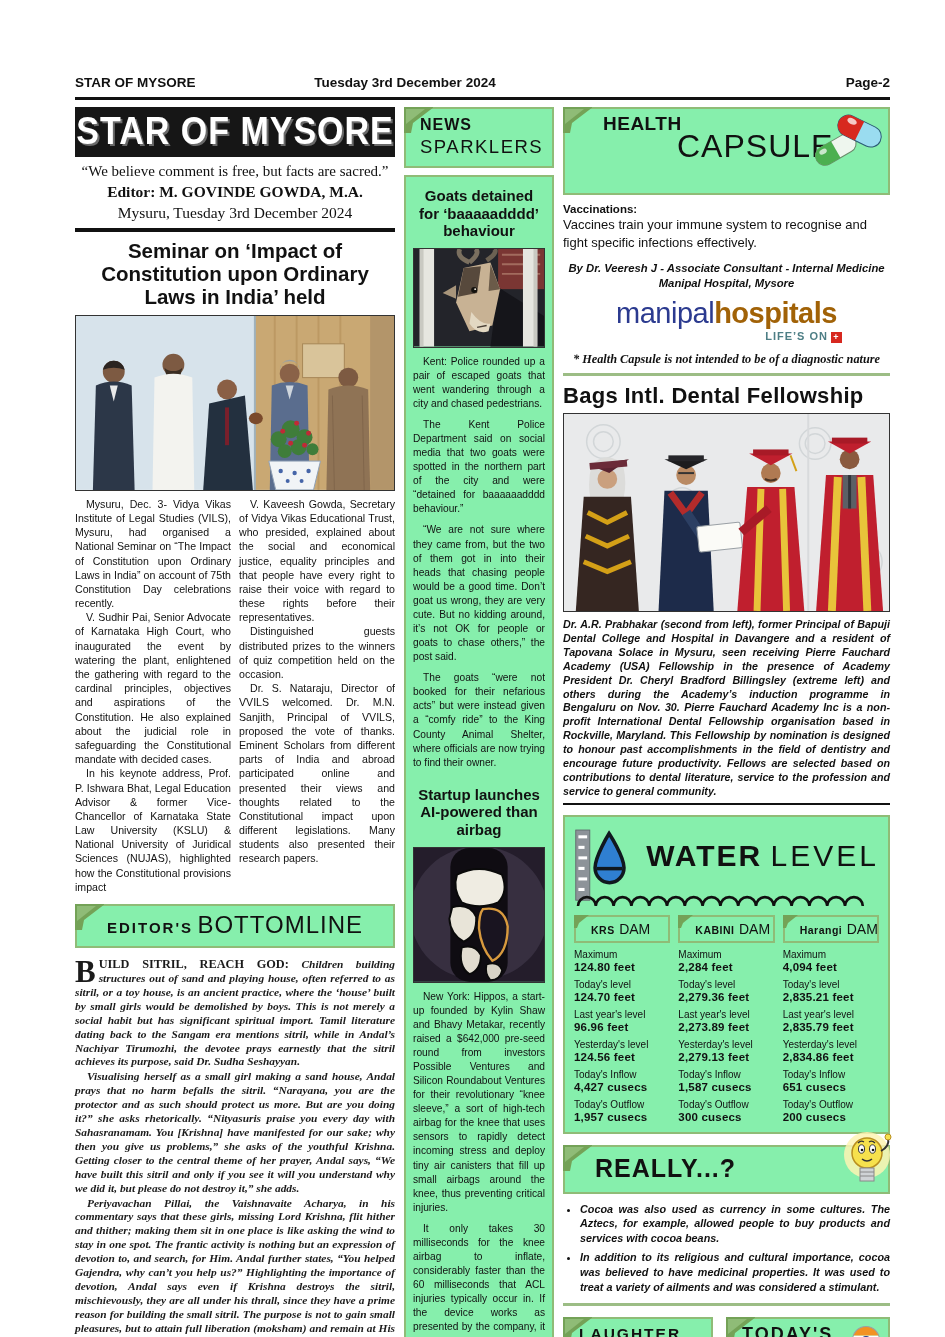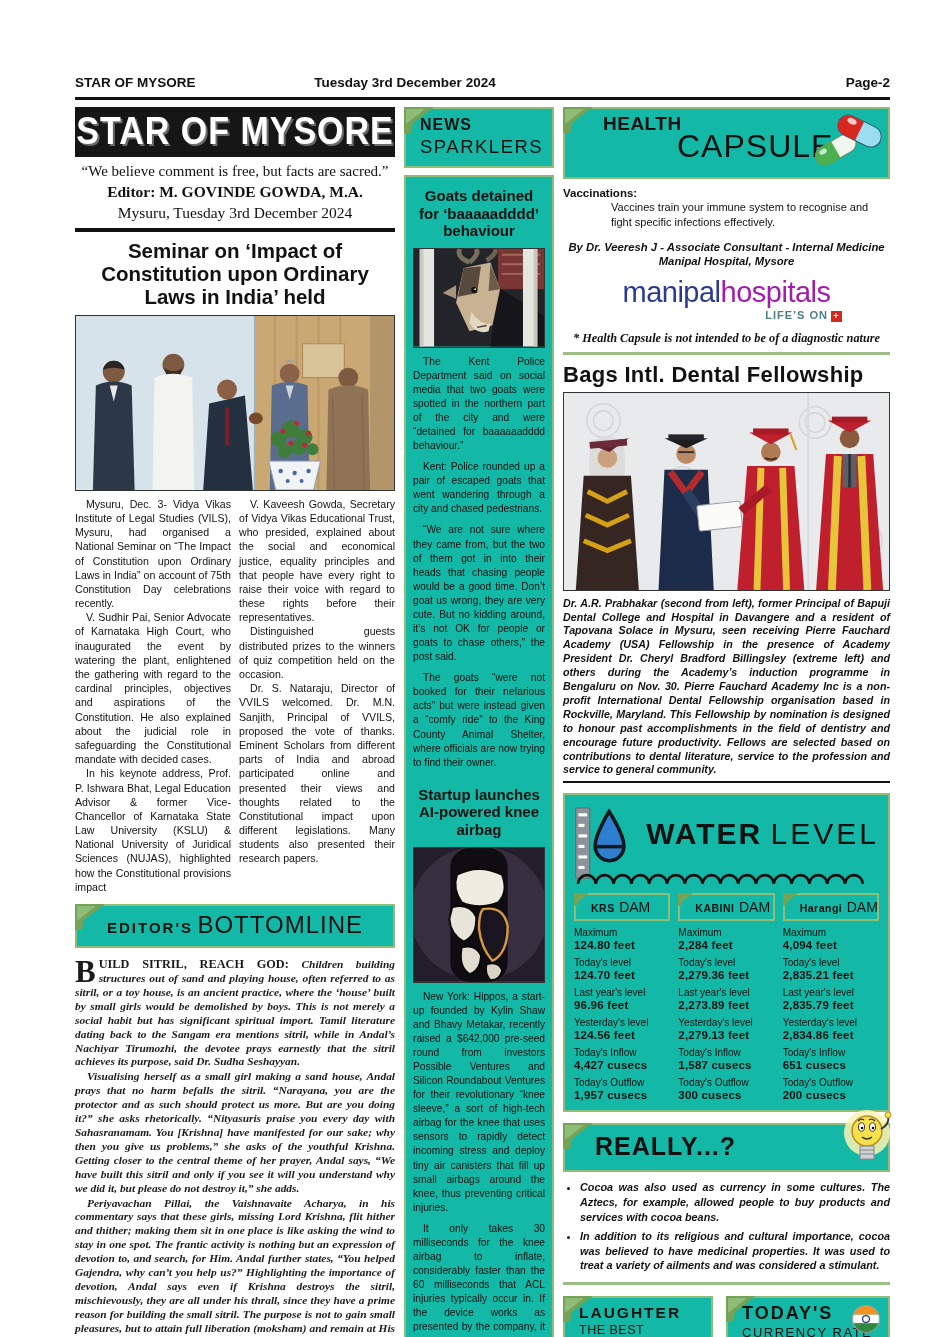--- a/index.html
+++ b/index.html
@@ -28,21 +28,21 @@
   .seminar-headline{font-size:20.5px;font-weight:bold;text-align:center;line-height:1.12;margin:8px 0 6px;}
   .photo-frame{border:1px solid #333;line-height:0;}
   .photo-frame svg{display:block;width:100%;height:auto;}
 
   .seminar-body{display:flex;gap:8px;margin-top:6px;text-align:justify;font-size:10.6px;line-height:1.34;}
   .seminar-coltext{width:156px;}
   .seminar-coltext p{margin:0;text-indent:11px;}
   .seminar-coltext p.no-indent{text-indent:0;}
 
   
-  .gbox{border:2.5px solid #8fbc77;position:relative;background:#14b8a6;}
+  .gbox{border:2.5px solid #8fbc77;position:relative;background:#86efac;}
   .corner-flag{position:absolute;left:-3px;top:-3px;}
 
   .bl-header{margin-top:10px;padding:5px 8px 7px 30px;}
   .bl-kicker{font-weight:bold;font-size:15px;letter-spacing:2px;}
   .bl-title{font-size:24px;font-weight:400;letter-spacing:1px;}
   .bl-body{font-family:"Liberation Serif",serif;font-style:italic;font-weight:bold;font-size:11.4px;line-height:1.22;text-align:justify;margin-top:9px;color:#1b1b1b;}
   .bl-body p{margin:0;}
   .bl-body p + p{text-indent:12px;margin-top:1px;}
   .dropcap{float:left;font-size:31px;line-height:0.82;padding:2px 3px 0 0;font-style:normal;}
   .bl-lead{font-style:normal;font-size:12.3px;}
@@ -53,30 +53,30 @@
   .sp-header{padding:7px 8px 8px 14px;}
   .sp-kicker{font-weight:bold;font-size:16px;letter-spacing:1px;}
   .sp-title{font-size:18.5px;font-weight:400;letter-spacing:1.5px;margin-top:2px;}
   .story-box{margin-top:7px;padding:8px 7px;min-height:1096px;}
   .story-headline{font-weight:bold;font-size:15px;text-align:center;line-height:1.18;margin:2px 0 8px;}
   .story-para{font-size:10.2px;line-height:1.38;text-align:justify;margin:7px 0 0;text-indent:10px;}
   .story-photo{margin-top:2px;}
   .startup-block{margin-top:16px;}
 
   
-  .hc-header{padding:4px 10px 6px;height:58px;}
+  .hc-header{padding:4px 10px 22px;height:58px;}
   .hc-kicker{font-size:19px;font-weight:bold;margin-left:28px;letter-spacing:0.5px;}
   .hc-title{font-size:32px;font-weight:400;letter-spacing:1px;margin-left:102px;margin-top:-7px;}
   .pills{position:absolute;right:4px;top:3px;}
   .hc-topic{font-weight:bold;font-size:11.5px;margin-top:8px;}
-  .hc-body{font-size:11px;line-height:1.35;margin-top:1px;margin-left:48px;}
+  .hc-body{font-size:13px;line-height:1.35;margin-top:1px;}
   .hc-byline{font-weight:bold;font-style:italic;font-size:11.3px;text-align:center;margin-top:10px;line-height:1.3;}
   .manipal{text-align:center;margin-top:9px;font-size:29px;letter-spacing:-0.5px;line-height:1;}
   .manipal .m1{color:#2b3a8f;text-align:center;}
-  .manipal .m2{color:#a21caf;}
+  .manipal .m2{color:#a16207;font-weight:bold;}
   .manipal-tag{text-align:right;margin-right:48px;font-size:11px;color:#4d7e85;font-weight:bold;letter-spacing:1px;margin-top:2px;}
   .plus-box{display:inline-block;width:11px;height:11px;background:#d7281f;color:#fff;font-size:9px;line-height:11px;text-align:center;font-weight:bold;vertical-align:middle;margin-left:3px;}
   .hc-disclaimer{font-family:"Liberation Serif",serif;font-weight:bold;font-style:italic;font-size:12.3px;text-align:center;margin-top:9px;}
   .hc-rule{border-top:3px solid #9cbd85;margin-top:6px;}
 
   .dental-headline{font-size:22px;font-weight:bold;margin-top:7px;letter-spacing:0.3px;}
   .dental-photo{border:1.5px solid #333;margin-top:4px;line-height:0;}
   .dental-photo svg{display:block;width:100%;height:auto;}
   .dental-caption{font-size:10.7px;font-weight:bold;font-style:italic;text-align:justify;line-height:1.3;margin-top:6px;border-bottom:2px solid #111;padding-bottom:4px;}
 
@@ -261,27 +261,27 @@
             <circle cx="63" cy="43" r="3.2" fill="#14120e"></circle>
               <circle cx="64" cy="42" r="1" fill="#efe9dd"></circle>
             <path d="M60,66 q10,14 20,12 l-2,8 q-12,4 -20,-8 z" fill="#e3d8c2"></path>
             <line x1="66" y1="82" x2="76" y2="80" stroke="#4a4036" stroke-width="1.5"></line>
             <rect x="6" width="15" height="102" fill="#e6e6e0"></rect>
               <rect x="6" width="4" height="102" fill="#c9c9c2"></rect>
             <rect x="114" width="15" height="102" fill="#e6e6e0"></rect>
               <rect x="125" width="4" height="102" fill="#c9c9c2"></rect>
           </svg>
         </div>
+        <p class="story-para">Kent: Police rounded up a pair of escaped goats that went wandering through a city and chased pedestrians.</p>
         <p class="story-para">The Kent Police Department said on social media that two goats were spotted in the northern part of the city and were “detained for baaaaaadddd behaviour.”</p>
-        <p class="story-para">Kent: Police rounded up a pair of escaped goats that went wandering through a city and chased pedestrians.</p>
         <p class="story-para">“We are not sure where they came from, but the two of them got in into their heads that chasing people would be a good time. Don’t goat us wrong, they are very cute. But no kidding around, it’s not OK for people or goats to chase others,” the post said.</p>
         <p class="story-para">The goats “were not booked for their nefarious acts” but were instead given a “comfy ride” to the King County Animal Shelter, where officials are now trying to find their owner.</p>
 
         <div class="startup-block">
-          <div class="story-headline">Startup launches AI-powered knee airbag</div>
+          <div class="story-headline">Startup launches AI-powered than airbag</div>
           <div class="photo-frame story-photo">
             <svg viewBox="0 0 136 140" xmlns="http://www.w3.org/2000/svg">
               <rect width="136" height="140" fill="#241d2b"></rect>
               <ellipse cx="68" cy="68" rx="72" ry="70" fill="#4a4156" opacity="0.5"></ellipse>
               <rect x="38" y="0" width="60" height="140" rx="20" fill="#0f0c12"></rect>
               <path d="M45,28 Q68,16 92,28 Q99,46 88,57 Q68,65 50,57 Q40,43 45,28 Z" fill="#efece2" stroke="#0a0a0a" stroke-width="2"></path>
               <path d="M40,62 Q58,57 65,72 Q66,92 52,98 Q38,90 37,74 Z" fill="#e8e4d8" stroke="#0a0a0a" stroke-width="2"></path>
               <path d="M72,64 Q94,60 98,82 Q98,110 82,118 Q70,104 68,84 Q68,69 72,64 Z" fill="#191420" stroke="#d89a3e" stroke-width="2.5"></path>
               <path d="M50,104 Q64,100 70,112 Q70,128 58,132 Q46,124 50,104 Z" fill="#e2ddd0" stroke="#0a0a0a" stroke-width="2"></path>
               <path d="M76,122 Q88,118 92,128 Q90,138 80,138 Q74,132 76,122 Z" fill="#d8d3c6" stroke="#0a0a0a" stroke-width="1.5"></path>

